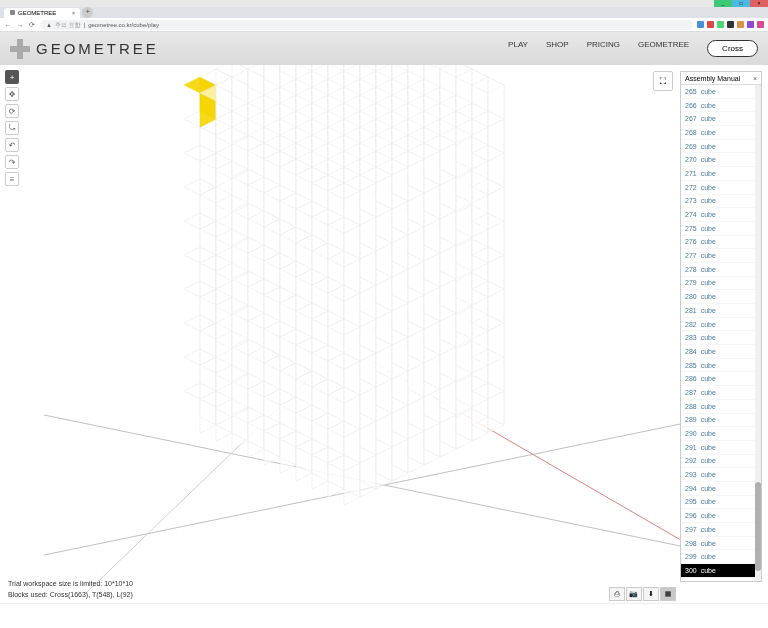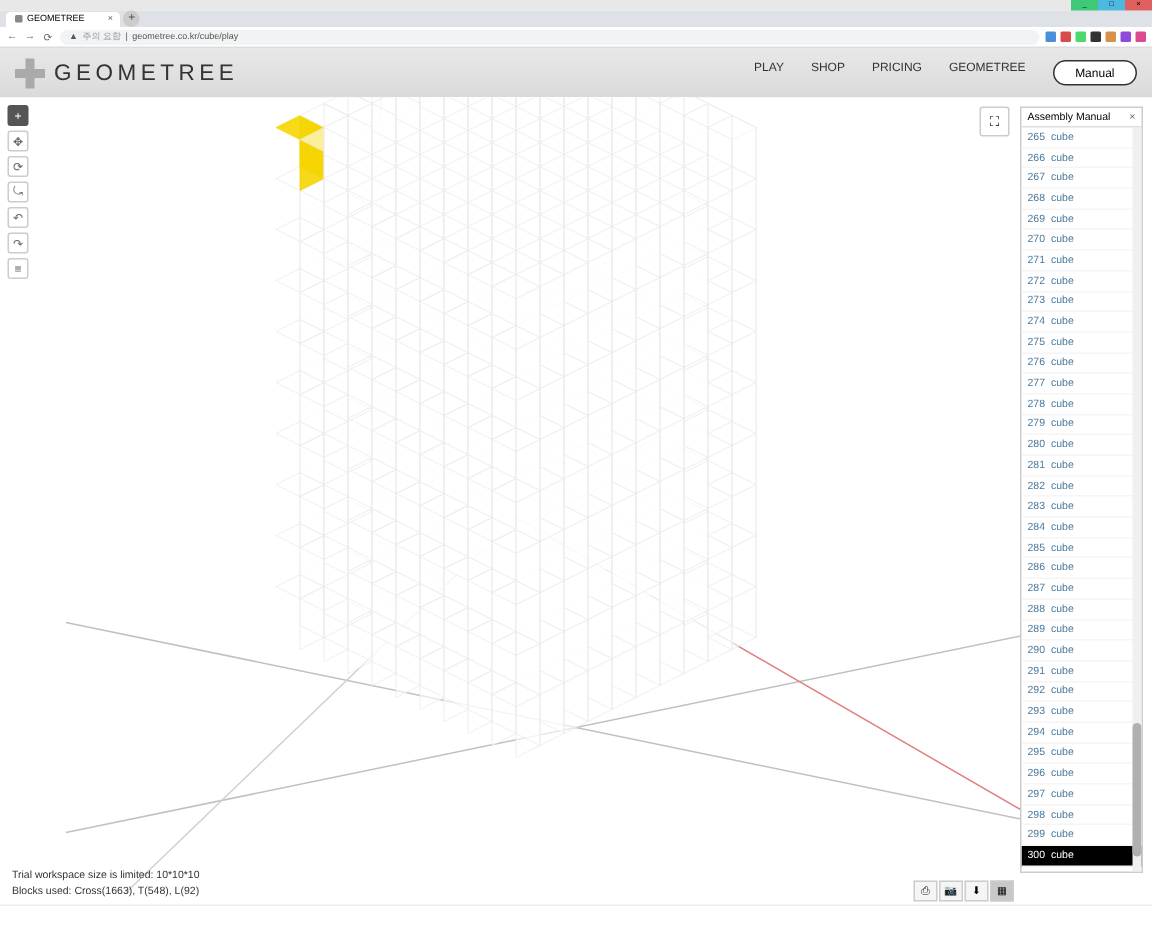--- a/index.html
+++ b/index.html
@@ -89,21 +89,21 @@
 </div>
 
 <div class="appheader">
   <div class="logo-icon"></div>
   <div class="brand">GEOMETREE</div>
   <div class="navlinks">
     <div class="navlink">PLAY</div>
     <div class="navlink">SHOP</div>
     <div class="navlink">PRICING</div>
     <div class="navlink">GEOMETREE</div>
-    <div class="login-btn">Manual</div>
+    <div class="login-btn">Cross</div>
   </div>
 </div>
 
 <div class="workspace">
   <div class="canvas-3d">
     <svg class="scene" id="scene" viewBox="0 0 680 562">
         <line x1="0" y1="490" x2="680" y2="350" stroke="#c0c0c0" stroke-width="1"></line>
         <line x1="0" y1="350" x2="680" y2="490" stroke="#c0c0c0" stroke-width="1"></line>
         <line x1="210" y1="0" x2="210" y2="300" stroke="#4dd24d" stroke-width="1"></line>
         <line x1="300" y1="280" x2="680" y2="500" stroke="#e08080" stroke-width="1"></line>

